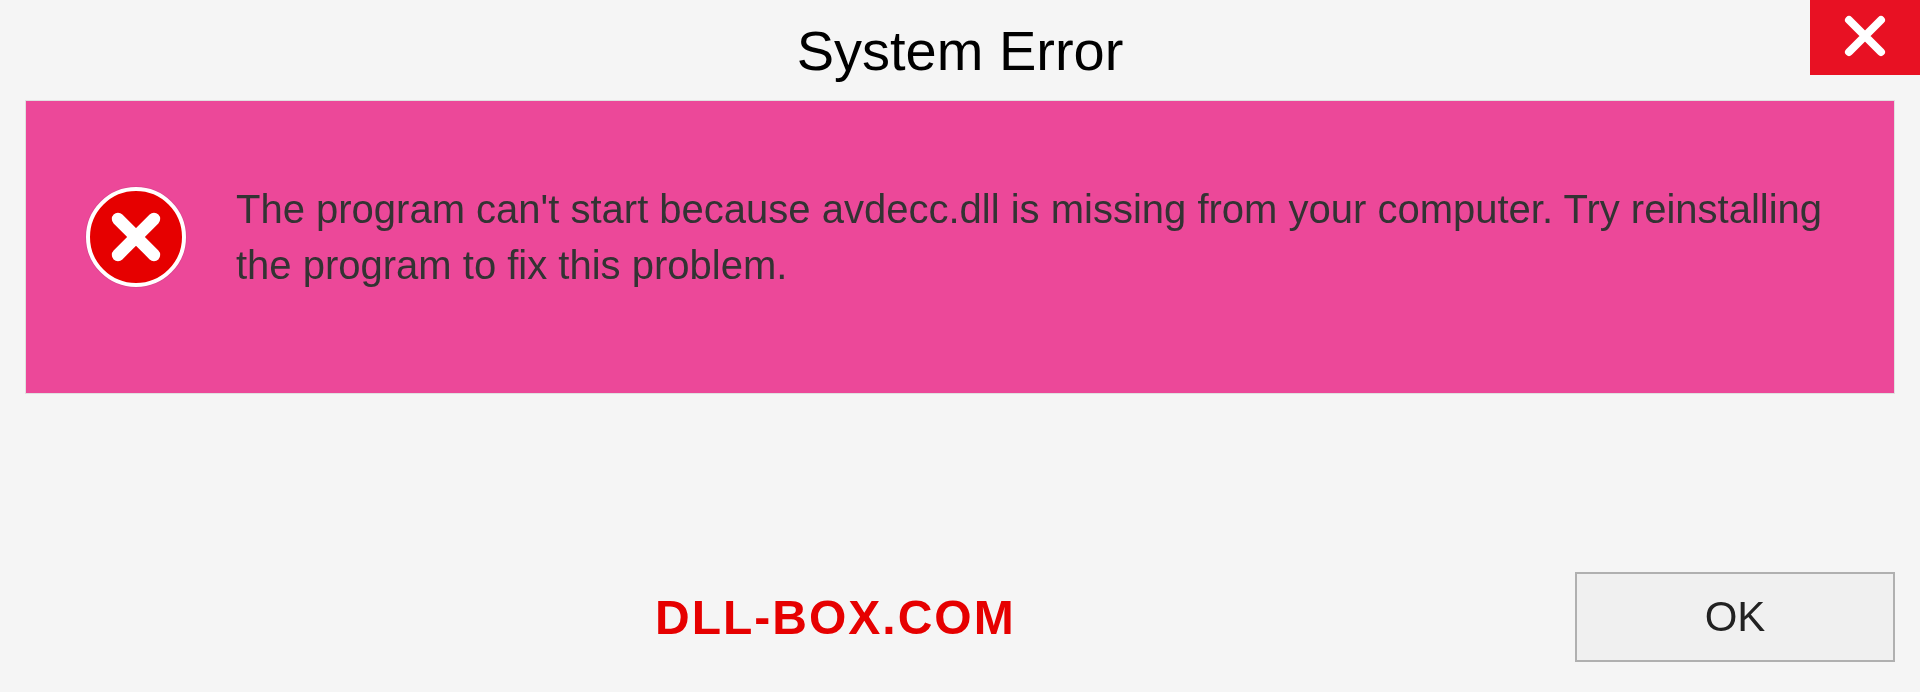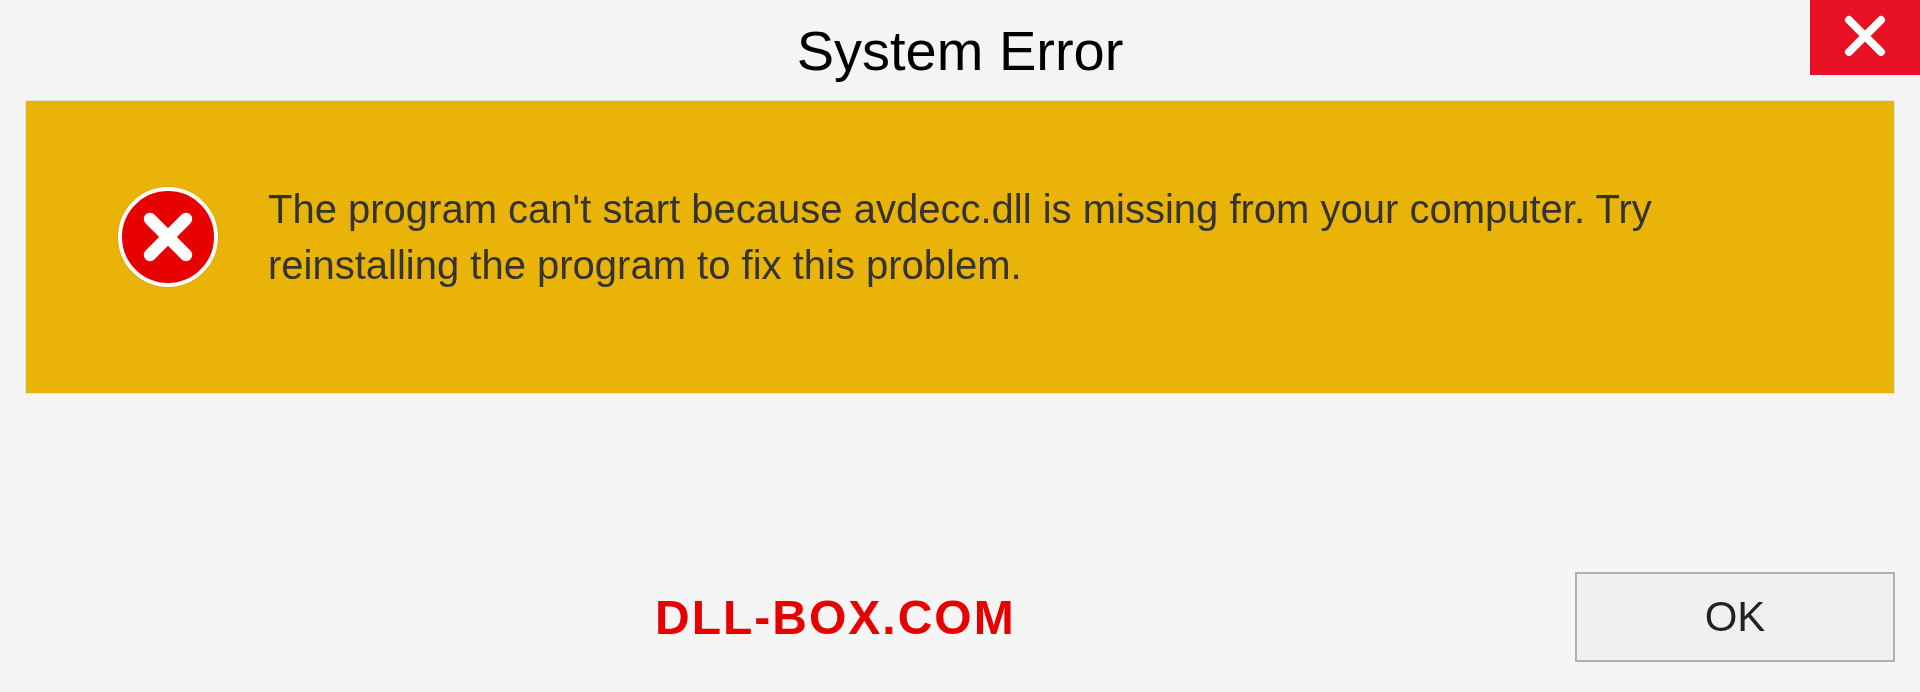--- a/index.html
+++ b/index.html
@@ -43,23 +43,23 @@
       align-items: center;
       justify-content: center;
       cursor: pointer;
     }
     .close-btn svg {
       width: 48px;
       height: 48px;
     }
     .content-panel {
       margin: 0 25px;
-      background: #eab308;
+      background: #ec4899;
       border: 1px solid #e0e0e0;
-      padding: 80px 60px 100px 92px;
+      padding: 80px 60px 100px 60px;
       display: flex;
       align-items: center;
       gap: 50px;
     }
     .error-icon {
       flex-shrink: 0;
       width: 100px;
       height: 100px;
       border-radius: 50%;
       background: #e60000;

